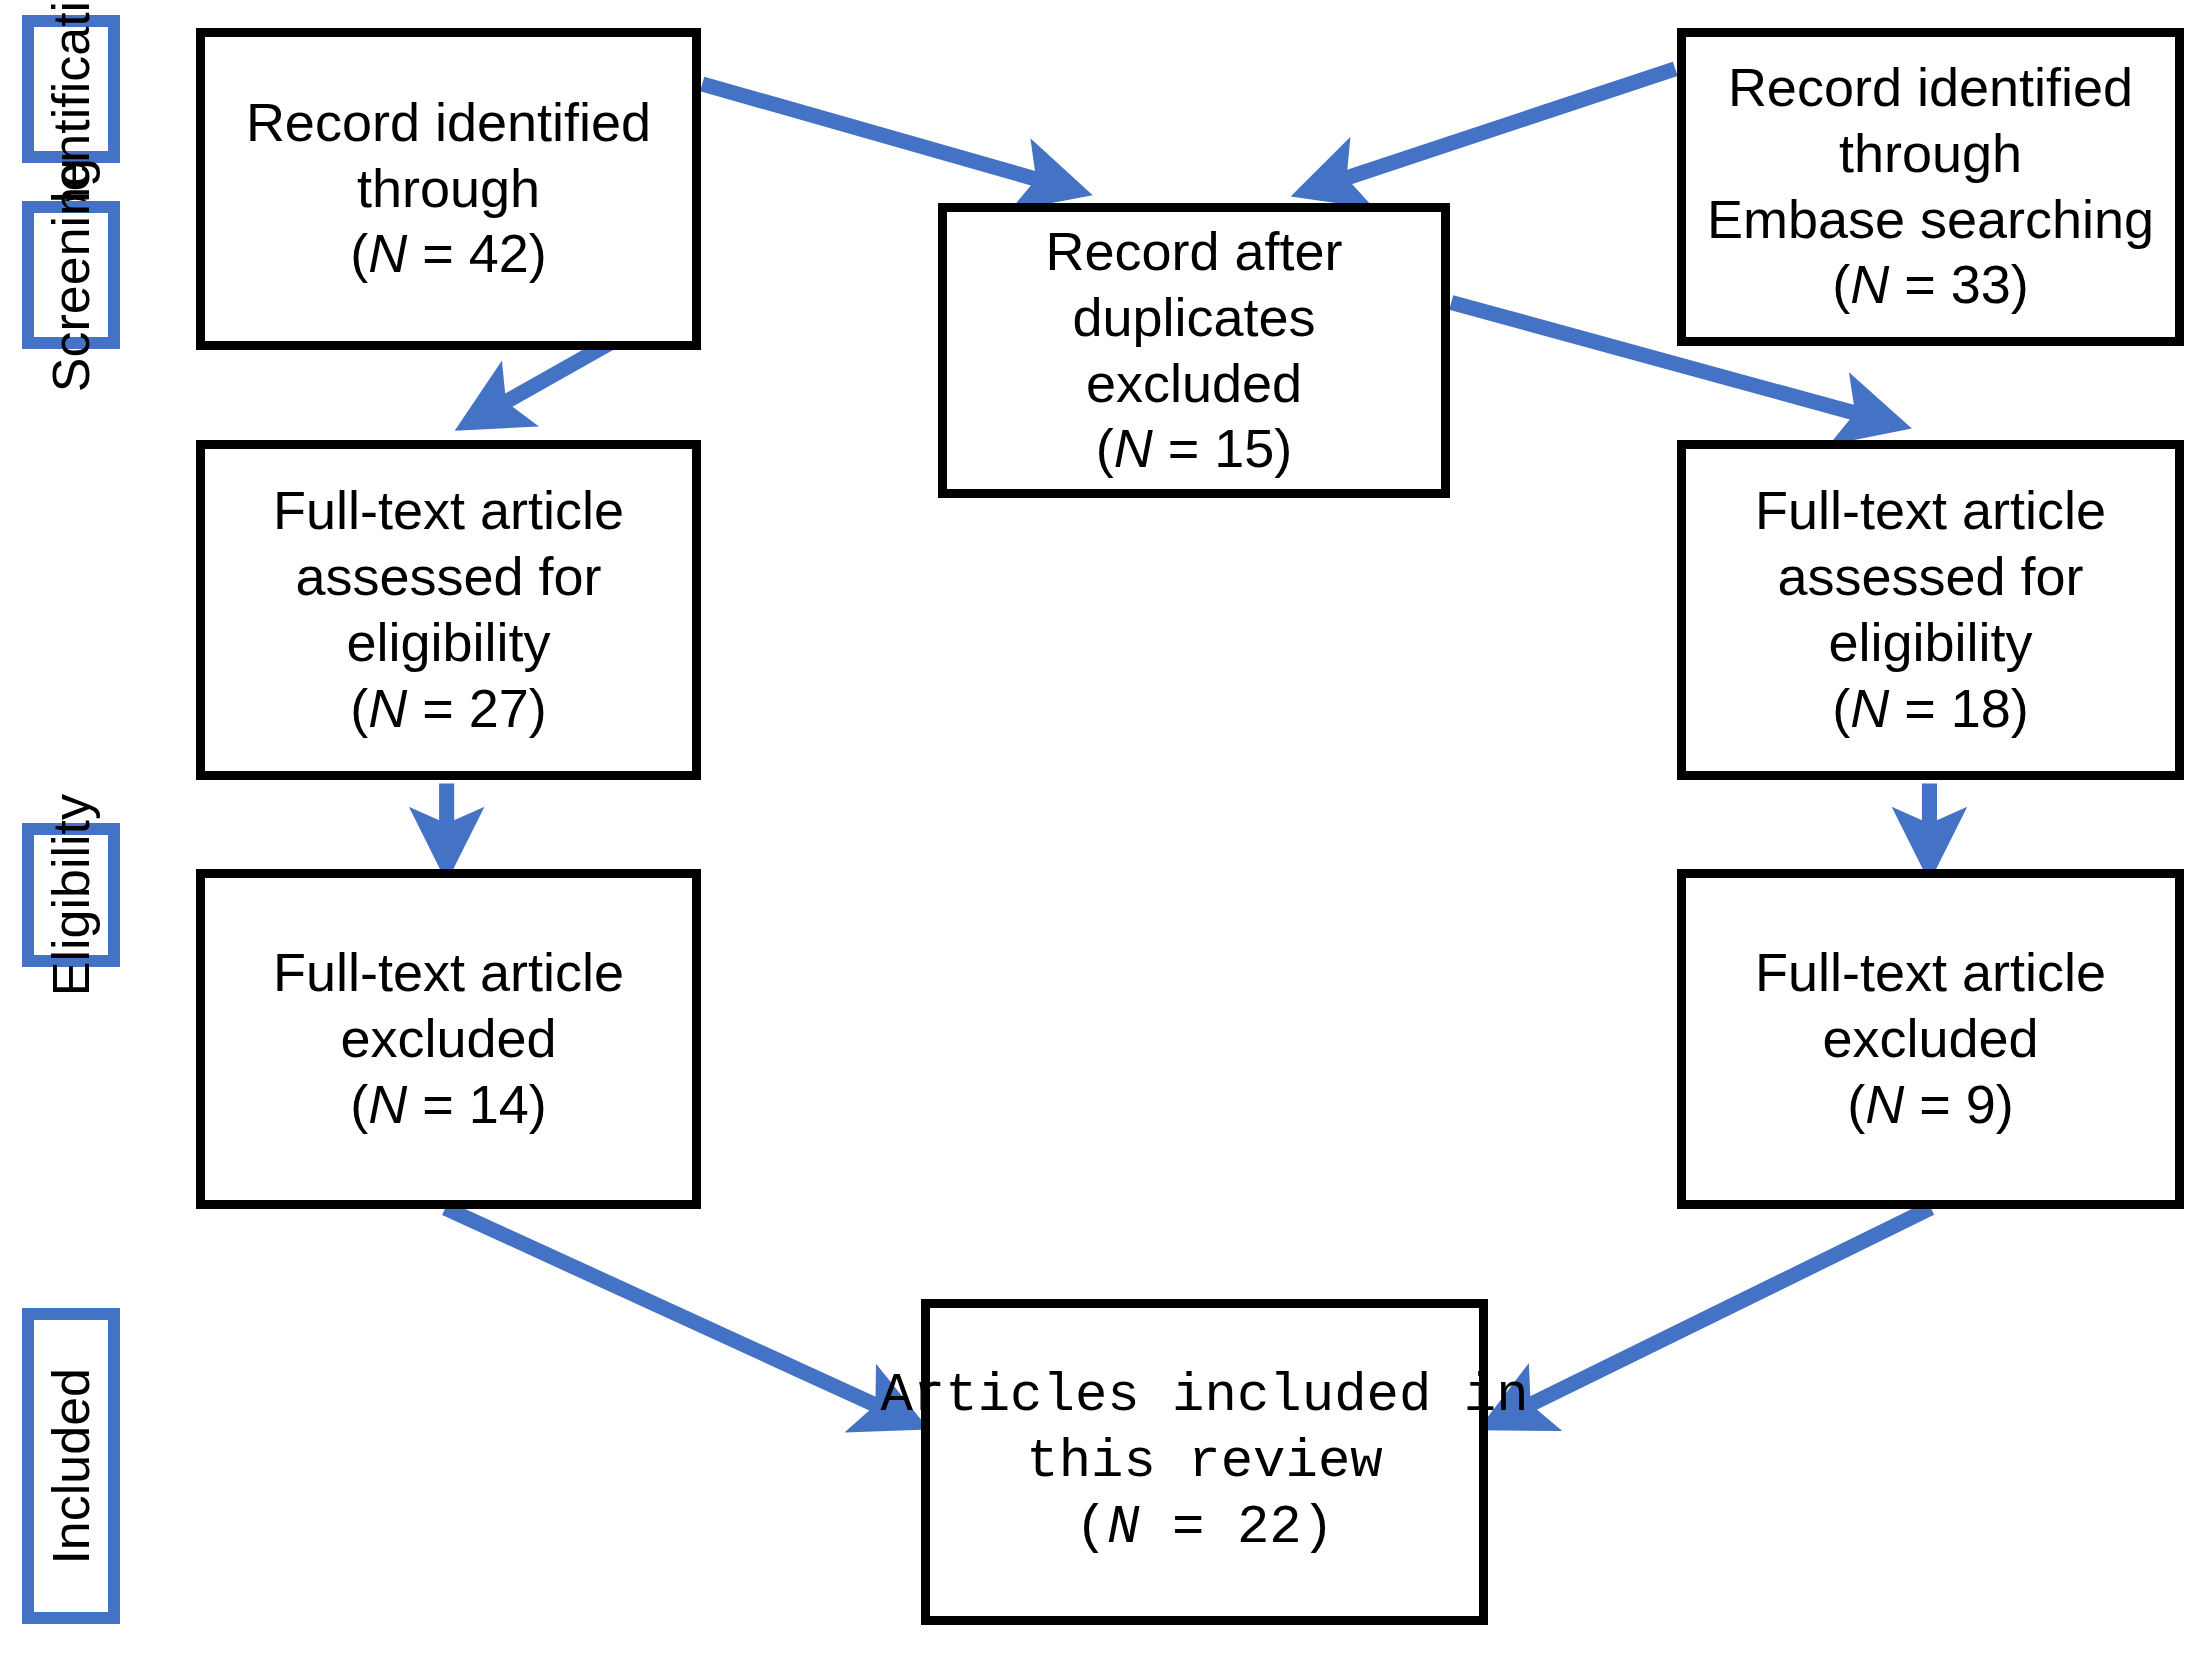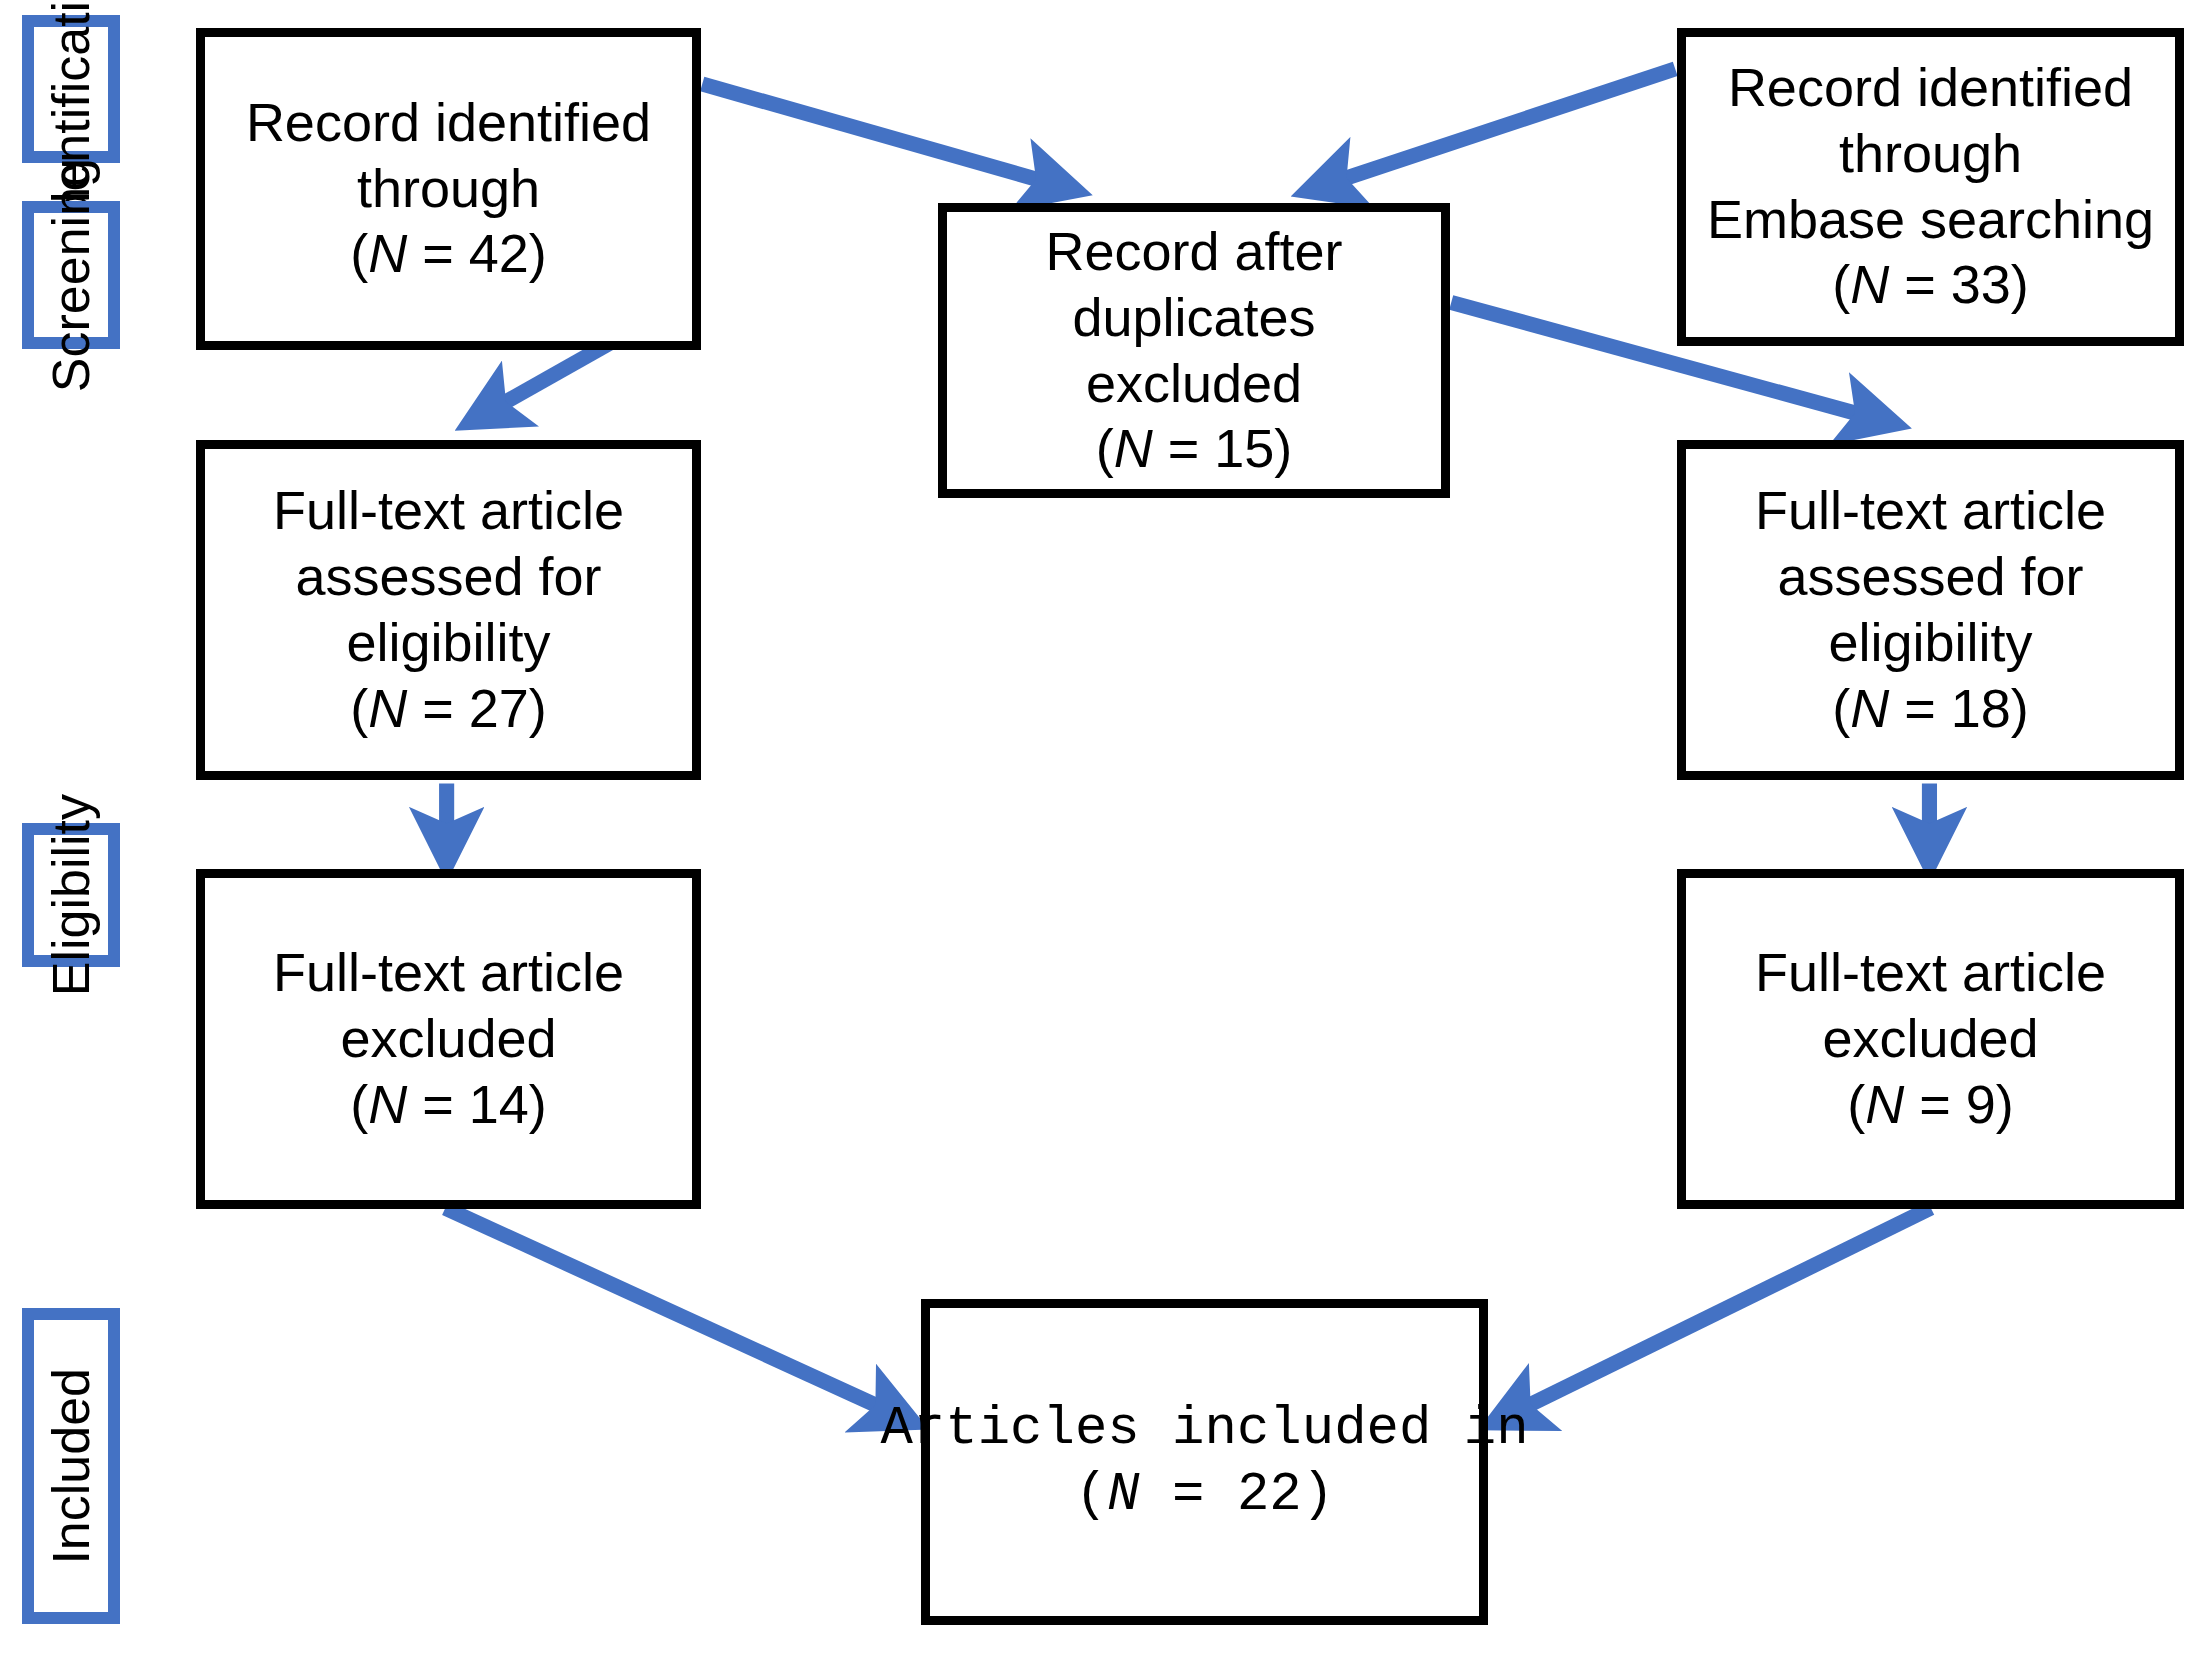--- a/index.html
+++ b/index.html
@@ -176,17 +176,18 @@
   </div>
 
   <div class="flow-box" id="box-excl-right">
     <span class="line">Full-text article</span>
     <span class="line">excluded</span>
     <span class="count"><span>(</span><span class="nsym">N</span><span> = </span><span>9</span><span>)</span></span>
   </div>
 
   <div class="flow-box" id="box-included">
     <span class="line">Articles included in</span>
+    <span class="line">this review</span>
     <span class="count"><span>(</span><span class="nsym">N</span><span> = </span><span>22</span><span>)</span></span>
   </div>
 
 </div>
 
 
 </body></html>

